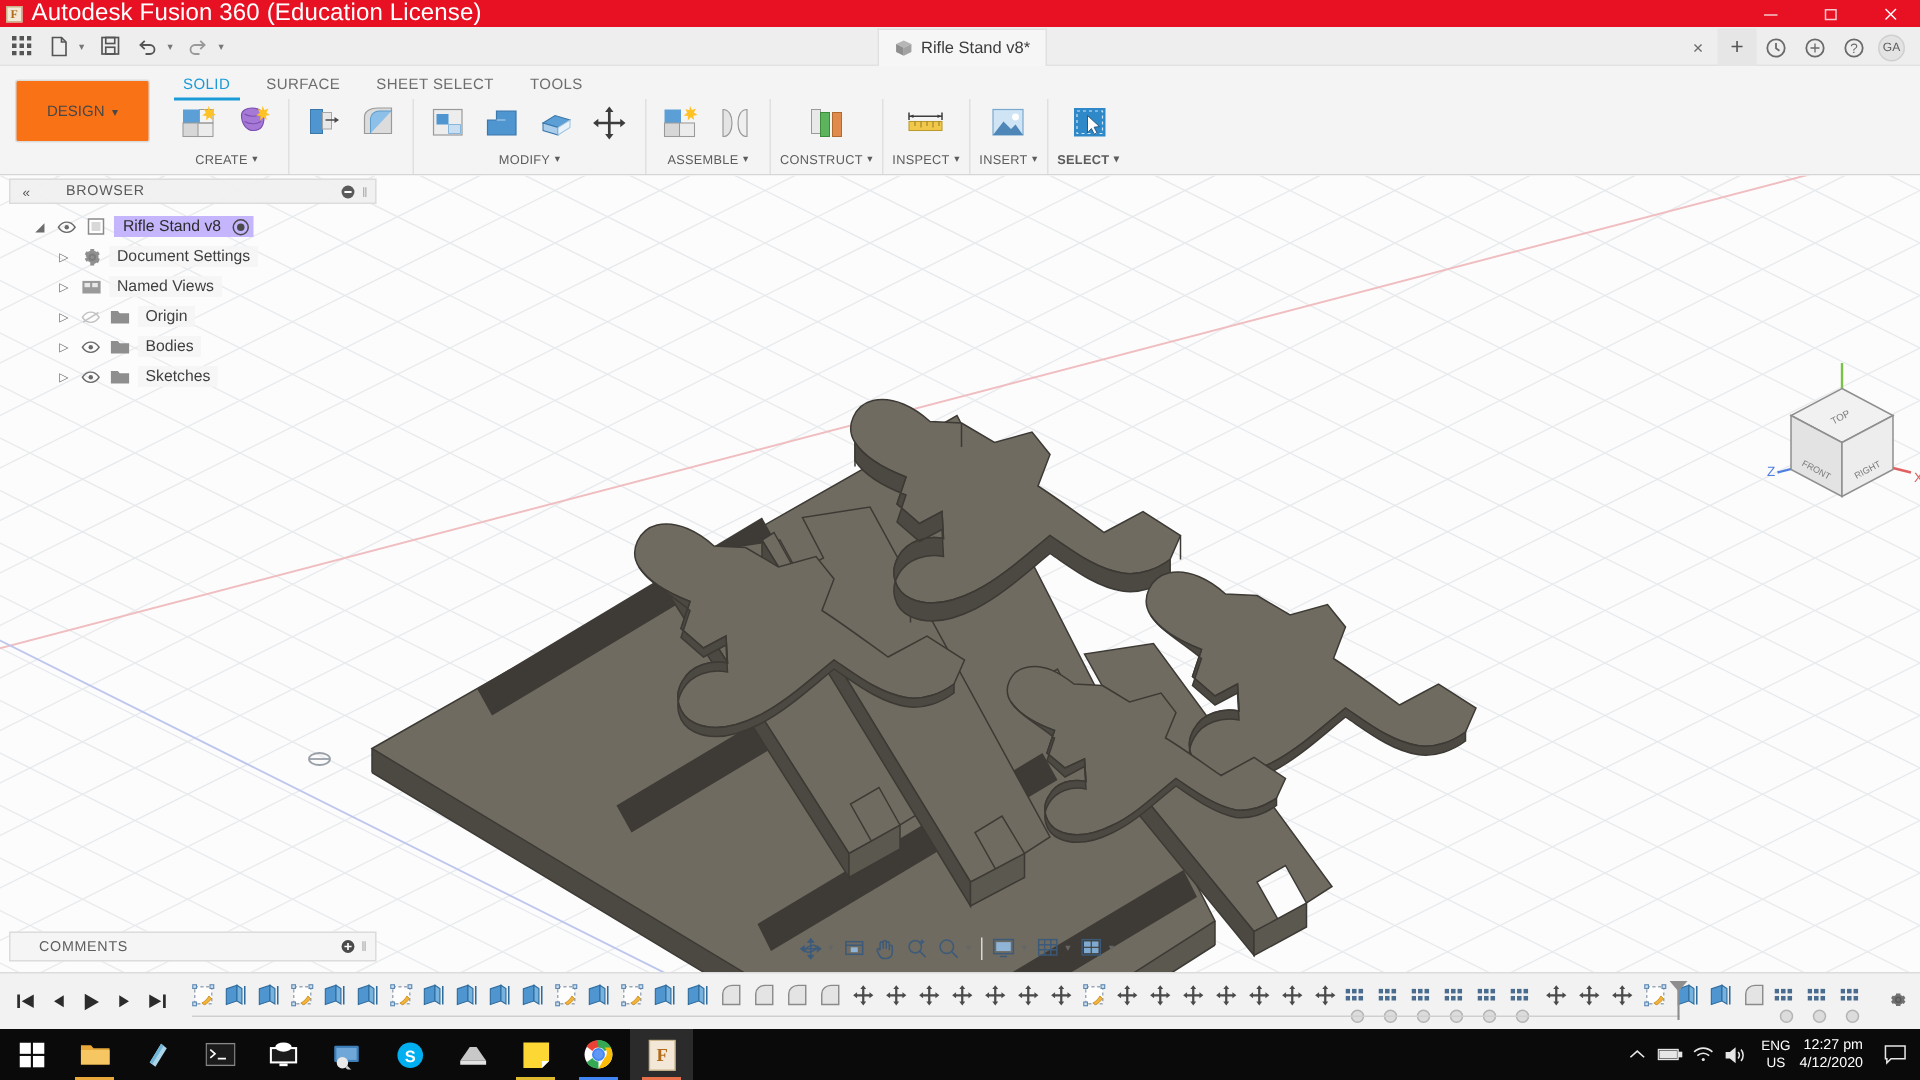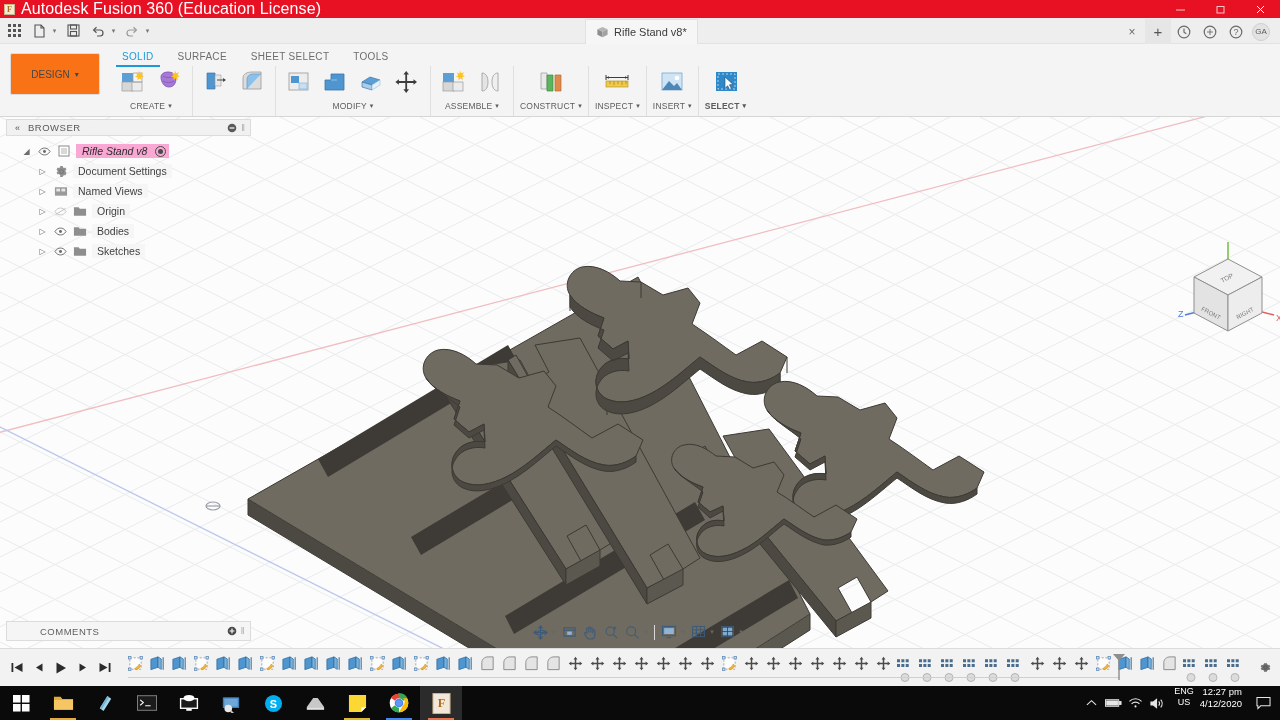--- a/index.html
+++ b/index.html
@@ -111,29 +111,29 @@
 
   
   .browser {
     position: absolute; left: 6px; top: 119px; width: 245px;
     font-size: 10.5px; color: #3f3f3f;
   }
   .browser-head {
     height: 17px; background: rgba(240,240,240,.92); border: 1px solid #dcdcdc;
     display: flex; align-items: center; padding: 0 5px;
   }
-  .browser-head .bh-lbl { font-size: 9.5px; color: #595959; letter-spacing: .5px; margin-left: 16px; }
+  .browser-head .bh-lbl { font-size: 9.5px; color: #595959; letter-spacing: .5px; margin-left: 32px; }
   .browser-head .bh-right { margin-left: auto; display: flex; align-items: center; gap: 4px; }
   .tree { margin-top: 5px; }
   .tnode { display: flex; align-items: center; height: 20px; gap: 4px; }
   .tnode .twist { width: 13px; text-align: center; color: #6d6d6d; font-size: 8px; }
   .tnode .eye { width: 15px; display: flex; align-items: center; justify-content: center; }
   .tnode .ticon { width: 16px; display: flex; align-items: center; justify-content: center; }
   .tnode .tlbl { background: rgba(245,245,245,.85); padding: 1px 5px; font-size: 10.5px; }
-  .tnode.root .tlbl { background: #f9a8d4; color: #2c2c2c; padding: 1px 22px 1px 6px; font-style: italic; }
+  .tnode.root .tlbl { background: #c4b5fd; color: #2c2c2c; padding: 1px 22px 1px 6px; }
   .tnode.root { padding-left: 14px; }
   .tnode.child { padding-left: 30px; }
   .radio-dot {
     width: 11px; height: 11px; border-radius: 50%; border: 1.4px solid #4a4a4a;
     display: flex; align-items: center; justify-content: center; margin-left: -18px;
   }
   .radio-dot i { width: 5px; height: 5px; border-radius: 50%; background: #4a4a4a; display: block; }
 
   
   .comments {
@@ -173,21 +173,21 @@
 
   
   .taskbar {
     position: absolute; left: 0; top: 686px; width: 1280px; height: 34px;
     background: #0a0a0a; display: flex; align-items: center;
   }
   .tb-item { width: 42px; height: 34px; display: flex; align-items: center; justify-content: center;
              position: relative; }
   .tb-item.active { background: #2b2b2b; }
   .tb-item .underline { position: absolute; bottom: 0; left: 8px; right: 8px; height: 2px; background: #d84a3a; }
-  .tray { margin-left: auto; display: flex; align-items: flex-start; height: 34px; padding-right: 4px; }
+  .tray { margin-left: auto; display: flex; align-items: center; height: 34px; padding-right: 4px; }
   .tray-ico { width: 22px; height: 34px; display: flex; align-items: center; justify-content: center; color: #e6e6e6; }
   .tray-lang { font-size: 9px; color: #fff; line-height: 11px; text-align: center; margin: 0 6px; }
   .tray-clock { font-size: 9.5px; color: #fff; line-height: 12px; text-align: right; margin-right: 8px; }
   .tray-notif { width: 26px; height: 34px; display: flex; align-items: center; justify-content: center; color: #e6e6e6; }
 </style>
 </head>
 <body>
 
 <div id="app">
 
@@ -847,21 +847,21 @@
               <path d="M1 2h5l1.3 1.6H14V11H1z" fill="#8e8e8e"></path>
             </svg>
         </span>
         <span class="tlbl">Sketches</span>
       </div>
 
     </div>
   </div>
 
   <div class="comments">
-    <span style="margin-left:28px;">COMMENTS</span>
+    <span style="margin-left:14px;">COMMENTS</span>
     <span class="cm-right">
       <svg width="10" height="10" viewBox="0 0 10 10">
         <circle cx="5" cy="5" r="4.3" fill="#4a4a4a"></circle>
           <path d="M5 2.6v4.8M2.6 5h4.8" stroke="#fff" stroke-width="1.1"></path>
       </svg>
       <span style="color:#a9a9a9;font-size:9px;">‖</span>
     </span>
   </div>
 
   <div class="navbar">

